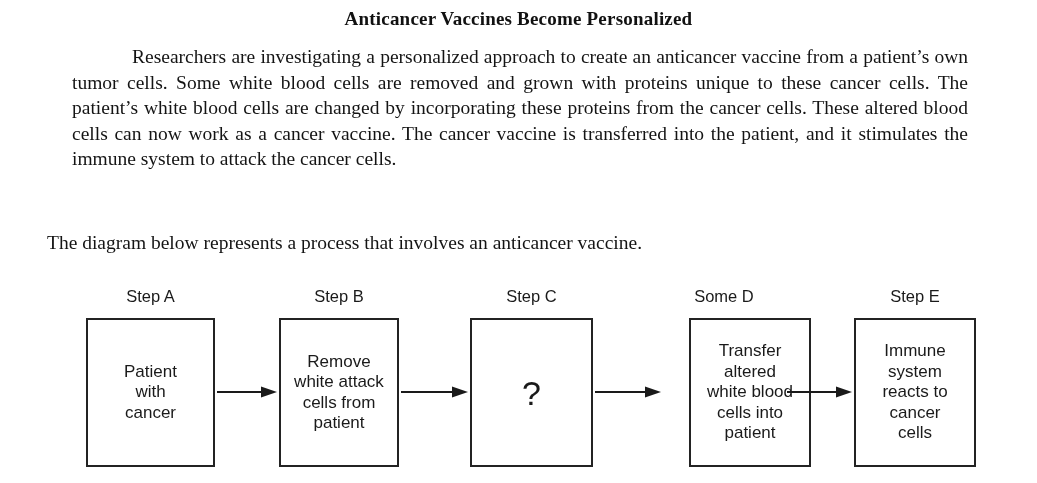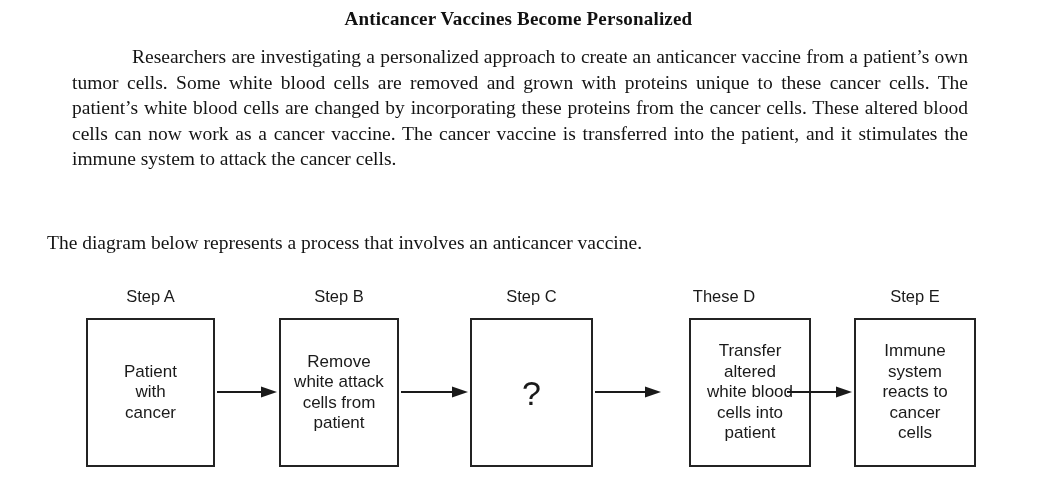--- a/index.html
+++ b/index.html
@@ -136,21 +136,21 @@
 
 <div id="article-body">Researchers are investigating a personalized approach to create an anticancer vaccine from a patient’s own tumor cells. Some white blood cells are removed and grown with proteins unique to these cancer cells. The patient’s white blood cells are changed by incorporating these proteins from the cancer cells. These altered blood cells can now work as a cancer vaccine. The cancer vaccine is transferred into the patient, and it stimulates the immune system to attack the cancer cells.</div>
 
 <div id="diagram-intro">The diagram below represents a process that involves an anticancer vaccine.</div>
 
 <div id="flow-diagram">
 
   <div class="step-label" id="label-a">Step A</div>
   <div class="step-label" id="label-c">Step C</div>
   <div class="step-label" id="label-b">Step B</div>
-  <div class="step-label" id="label-d">These D</div>
+  <div class="step-label" id="label-d">Some D</div>
   <div class="step-label" id="label-e">Step E</div>
 
   <div class="step-box" id="box-a">
     <span class="step-box-text">Patient
 with
 cancer</span>
   </div>
 
   <div class="step-box" id="box-b">
     <span class="step-box-text">Remove

